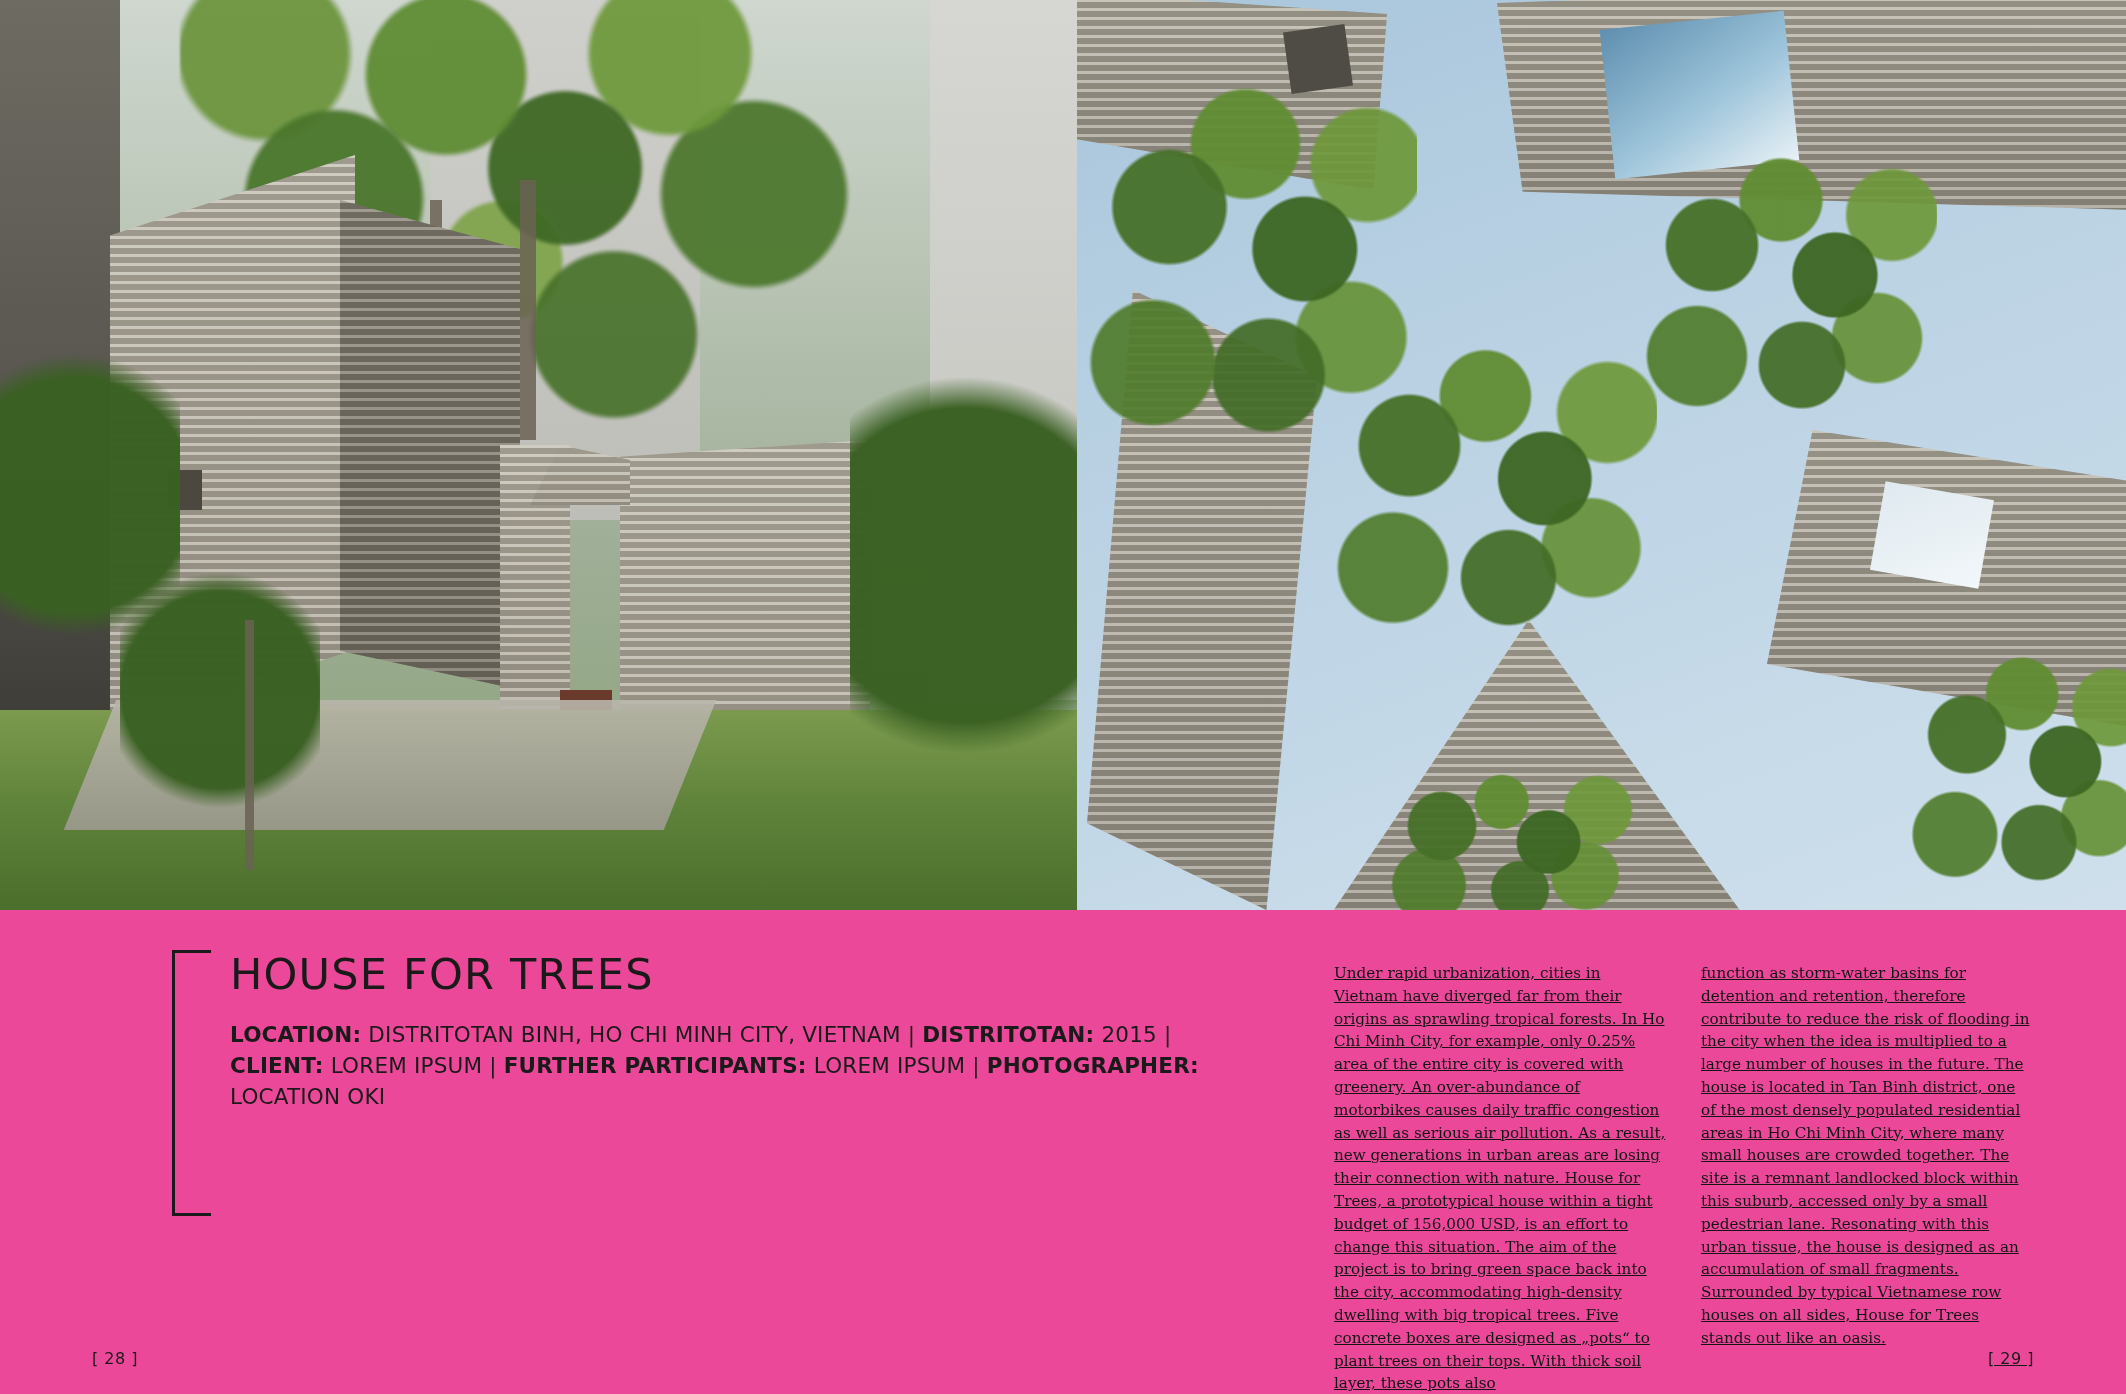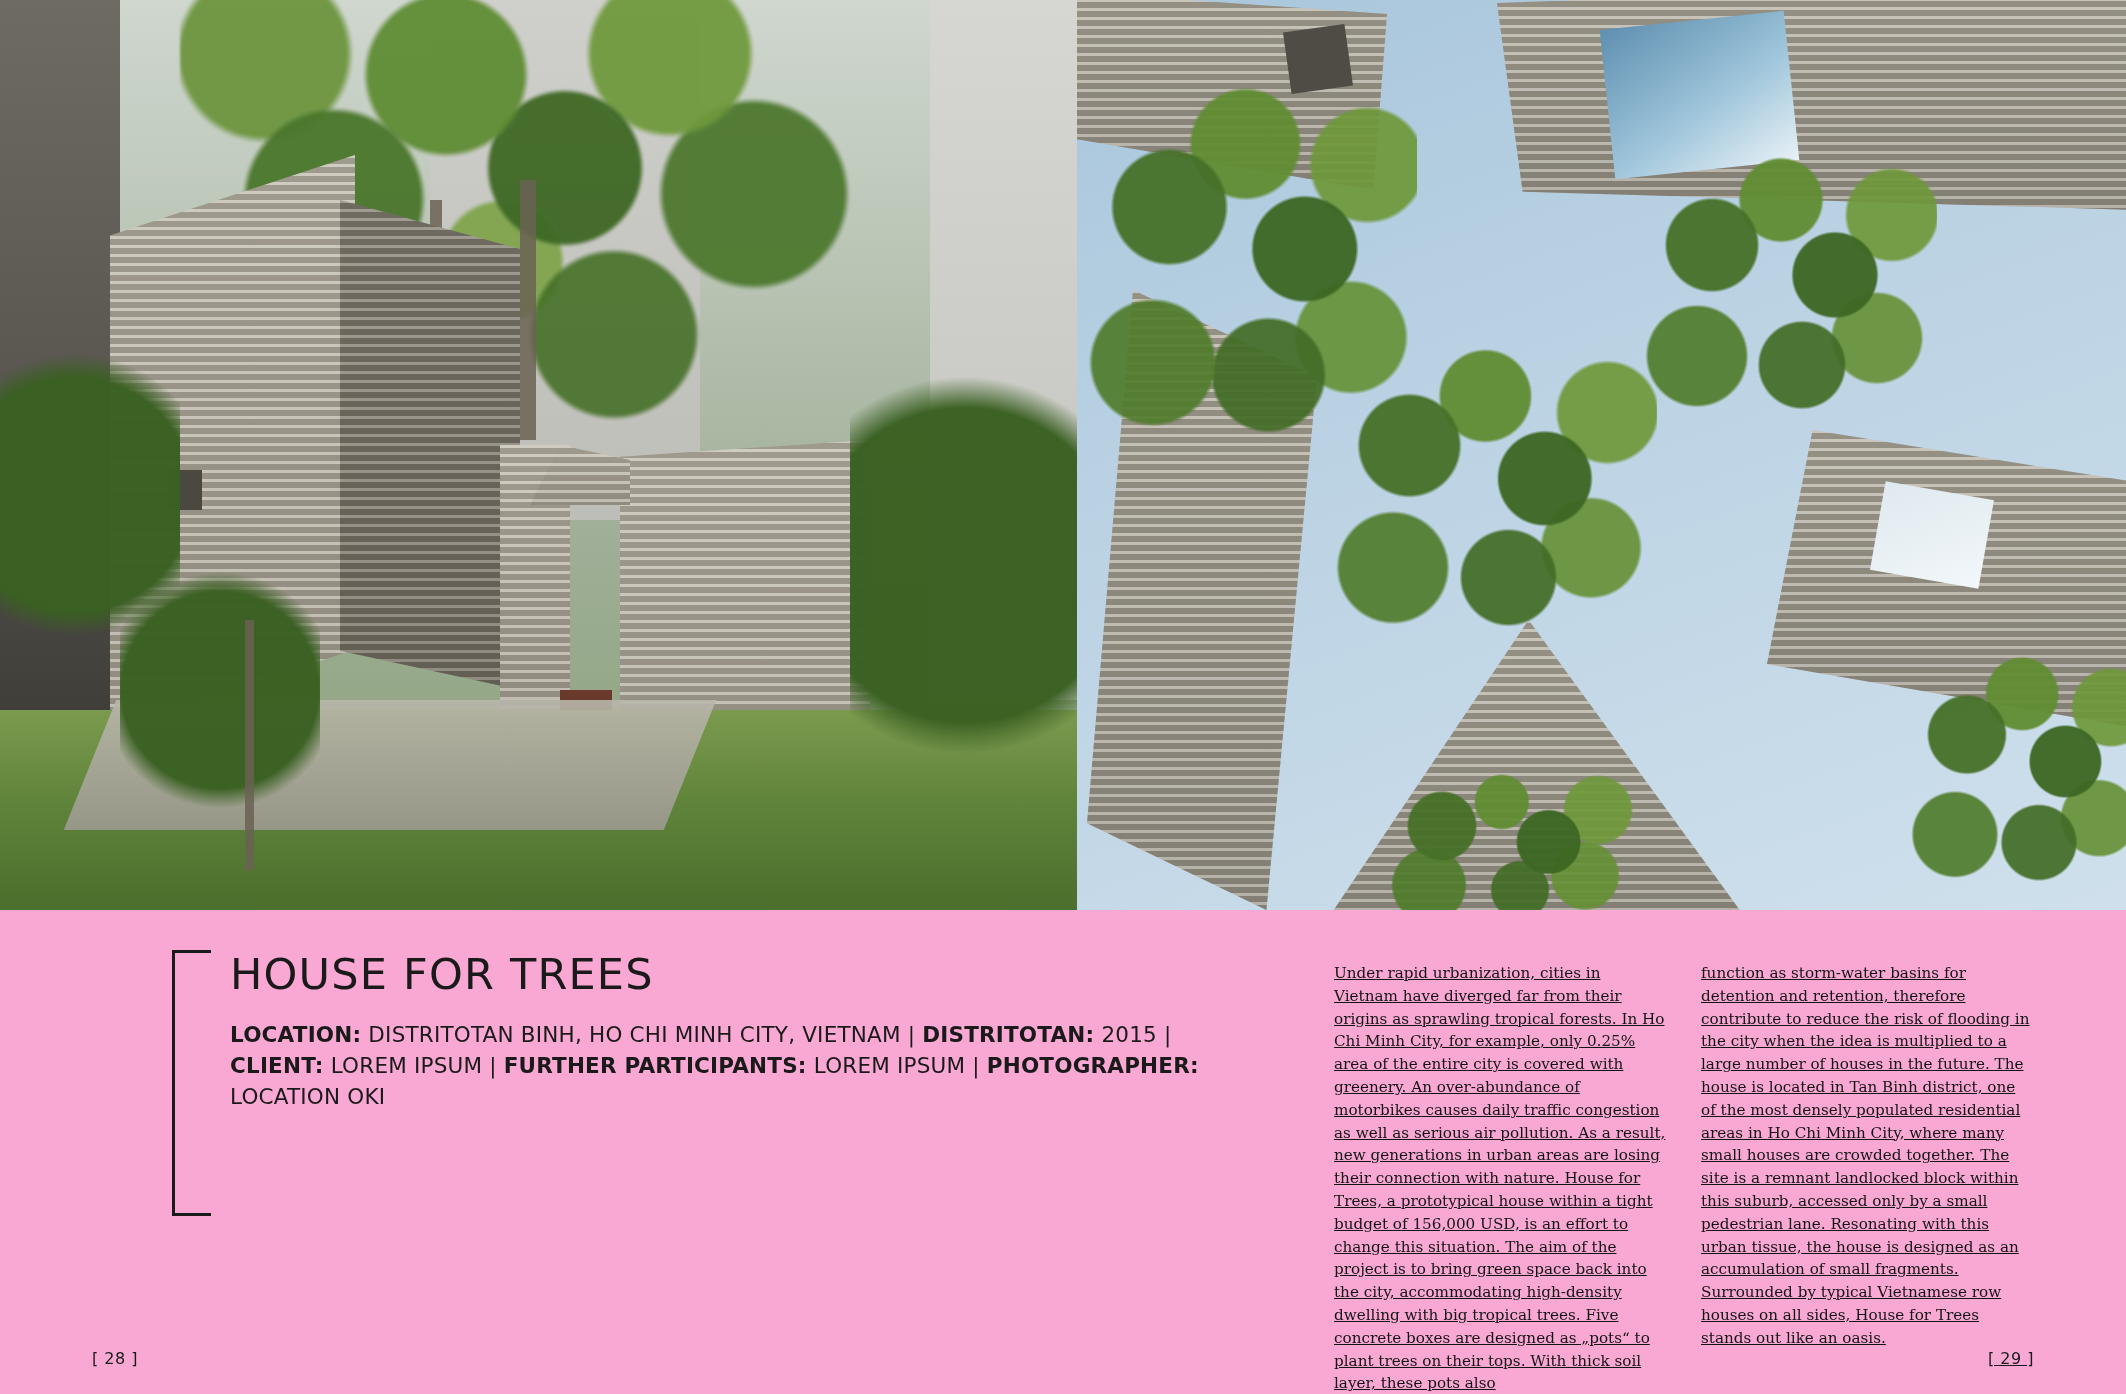--- a/index.html
+++ b/index.html
@@ -124,21 +124,21 @@
       radial-gradient(circle at 80% 66%, rgba(100,144,52,.9) 0 14%, transparent 15%);
     filter: blur(.6px);
   }
 
   
   .page {
     position: absolute;
     top: 910px; left: 0;
     width: 2126px;
     height: 484px;
-    background: #f9a8d4;
+    background: #ec4899;
   }
 
   .title-block {
     position: absolute;
     left: 172px;
     top: 40px;
     width: 1080px;
   }
   .bracket {
     position: absolute;

